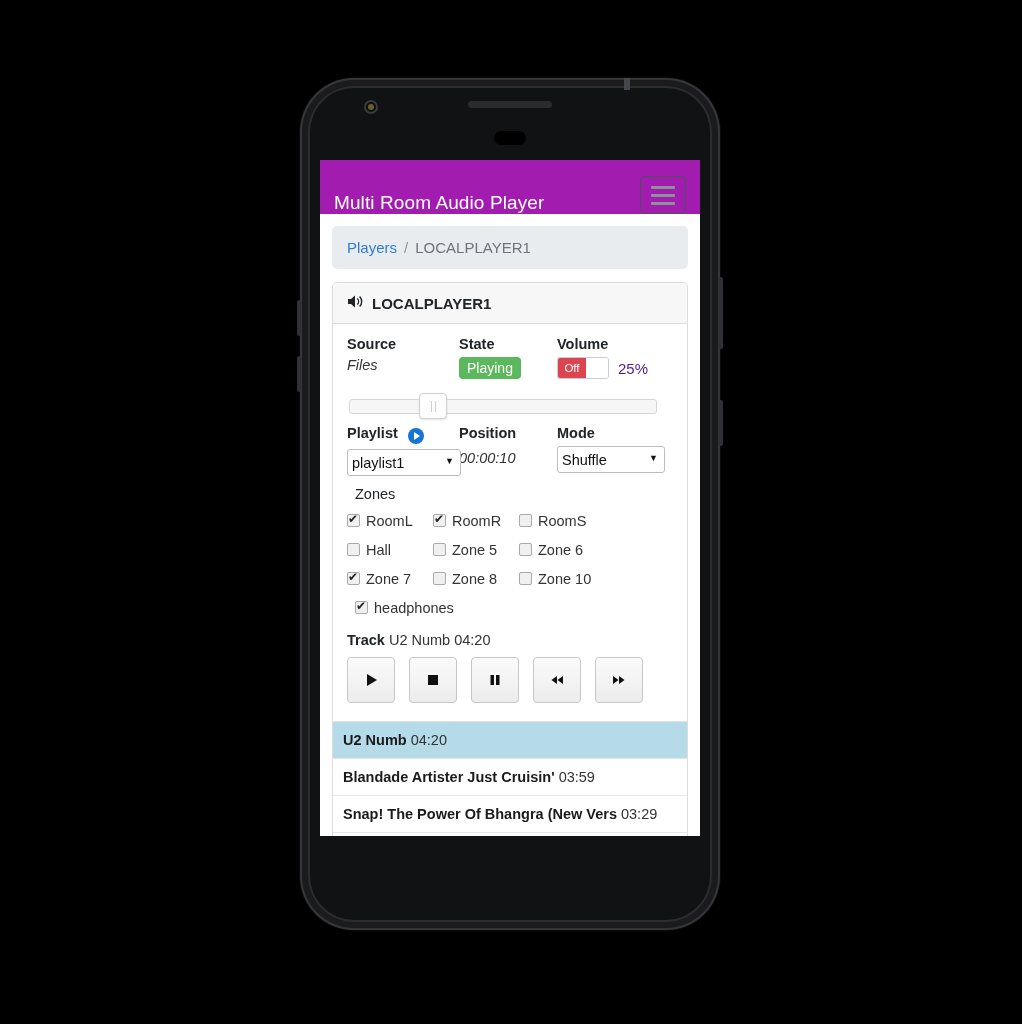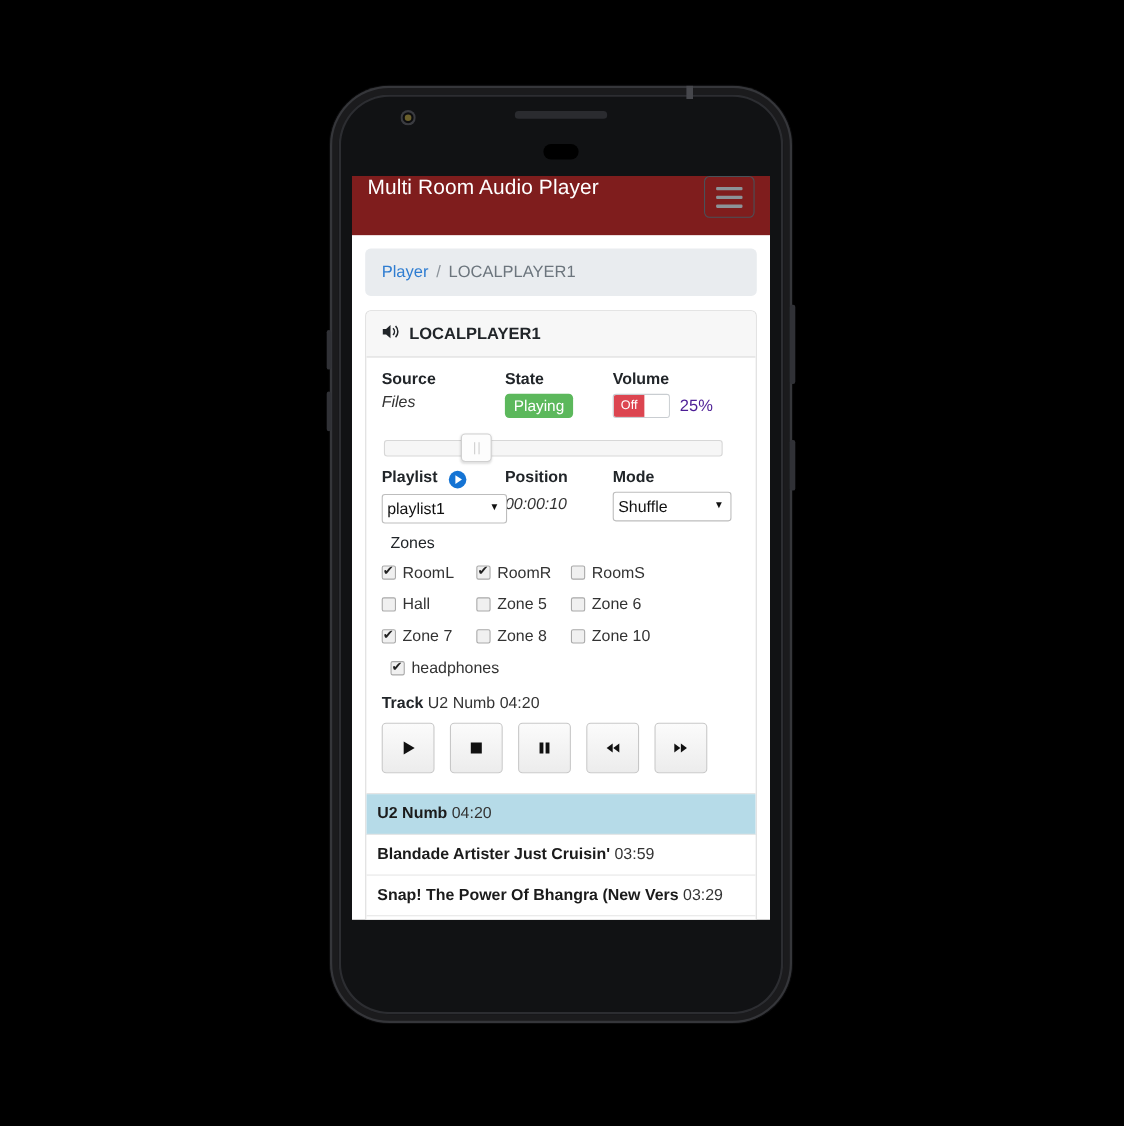--- a/index.html
+++ b/index.html
@@ -57,22 +57,22 @@
     position: absolute; background: #303136; border-radius: 2px;
   }
   .btn-vol { left: 718px; top: 277px; width: 5px; height: 72px; }
   .btn-pwr { left: 718px; top: 400px; width: 5px; height: 46px; }
   .btn-left-a { left: 297px; top: 300px; width: 4px; height: 36px; }
   .btn-left-b { left: 297px; top: 356px; width: 4px; height: 36px; }
   .notch-top { position:absolute; left:624px; top:78px; width:6px; height:12px; background:#46474c; }
 
   
   .navbar {
-    height: 54px; background: #7f1d1d;
-    display: flex; align-items: flex-start; justify-content: space-between;
+    height: 54px; background: #a21caf;
+    display: flex; align-items: flex-end; justify-content: space-between;
     padding: 0 14px;
   }
   .navbar-title { color: #fff; font-size: 19px; letter-spacing: .1px; }
   .hamburger {
     width: 46px; height: 38px; border: 1px solid #4a5158; border-radius: 5px;
     display: flex; flex-direction: column; align-items: center; justify-content: center; gap: 5px;
     background: transparent; cursor: pointer;
   }
   .hamburger span { display:block; width: 24px; height: 3px; background: #8c9398; border-radius: 1px; }
 
@@ -219,21 +219,21 @@
       <div class="hamburger">
         <span></span>
         <span></span>
         <span></span>
       </div>
     </div>
 
     <div class="content">
 
       <div class="breadcrumb">
-        <a href="#">Player</a>
+        <a href="#">Players</a>
         <span class="bc-sep">/</span>
         <span>LOCALPLAYER1</span>
       </div>
 
       <div class="card">
 
         <div class="card-header">
           <span>
             <svg width="17" height="15" viewBox="0 0 17 15">
               <path d="M1 5h3L8 1.5v12L4 10H1z" fill="#212529"></path>

